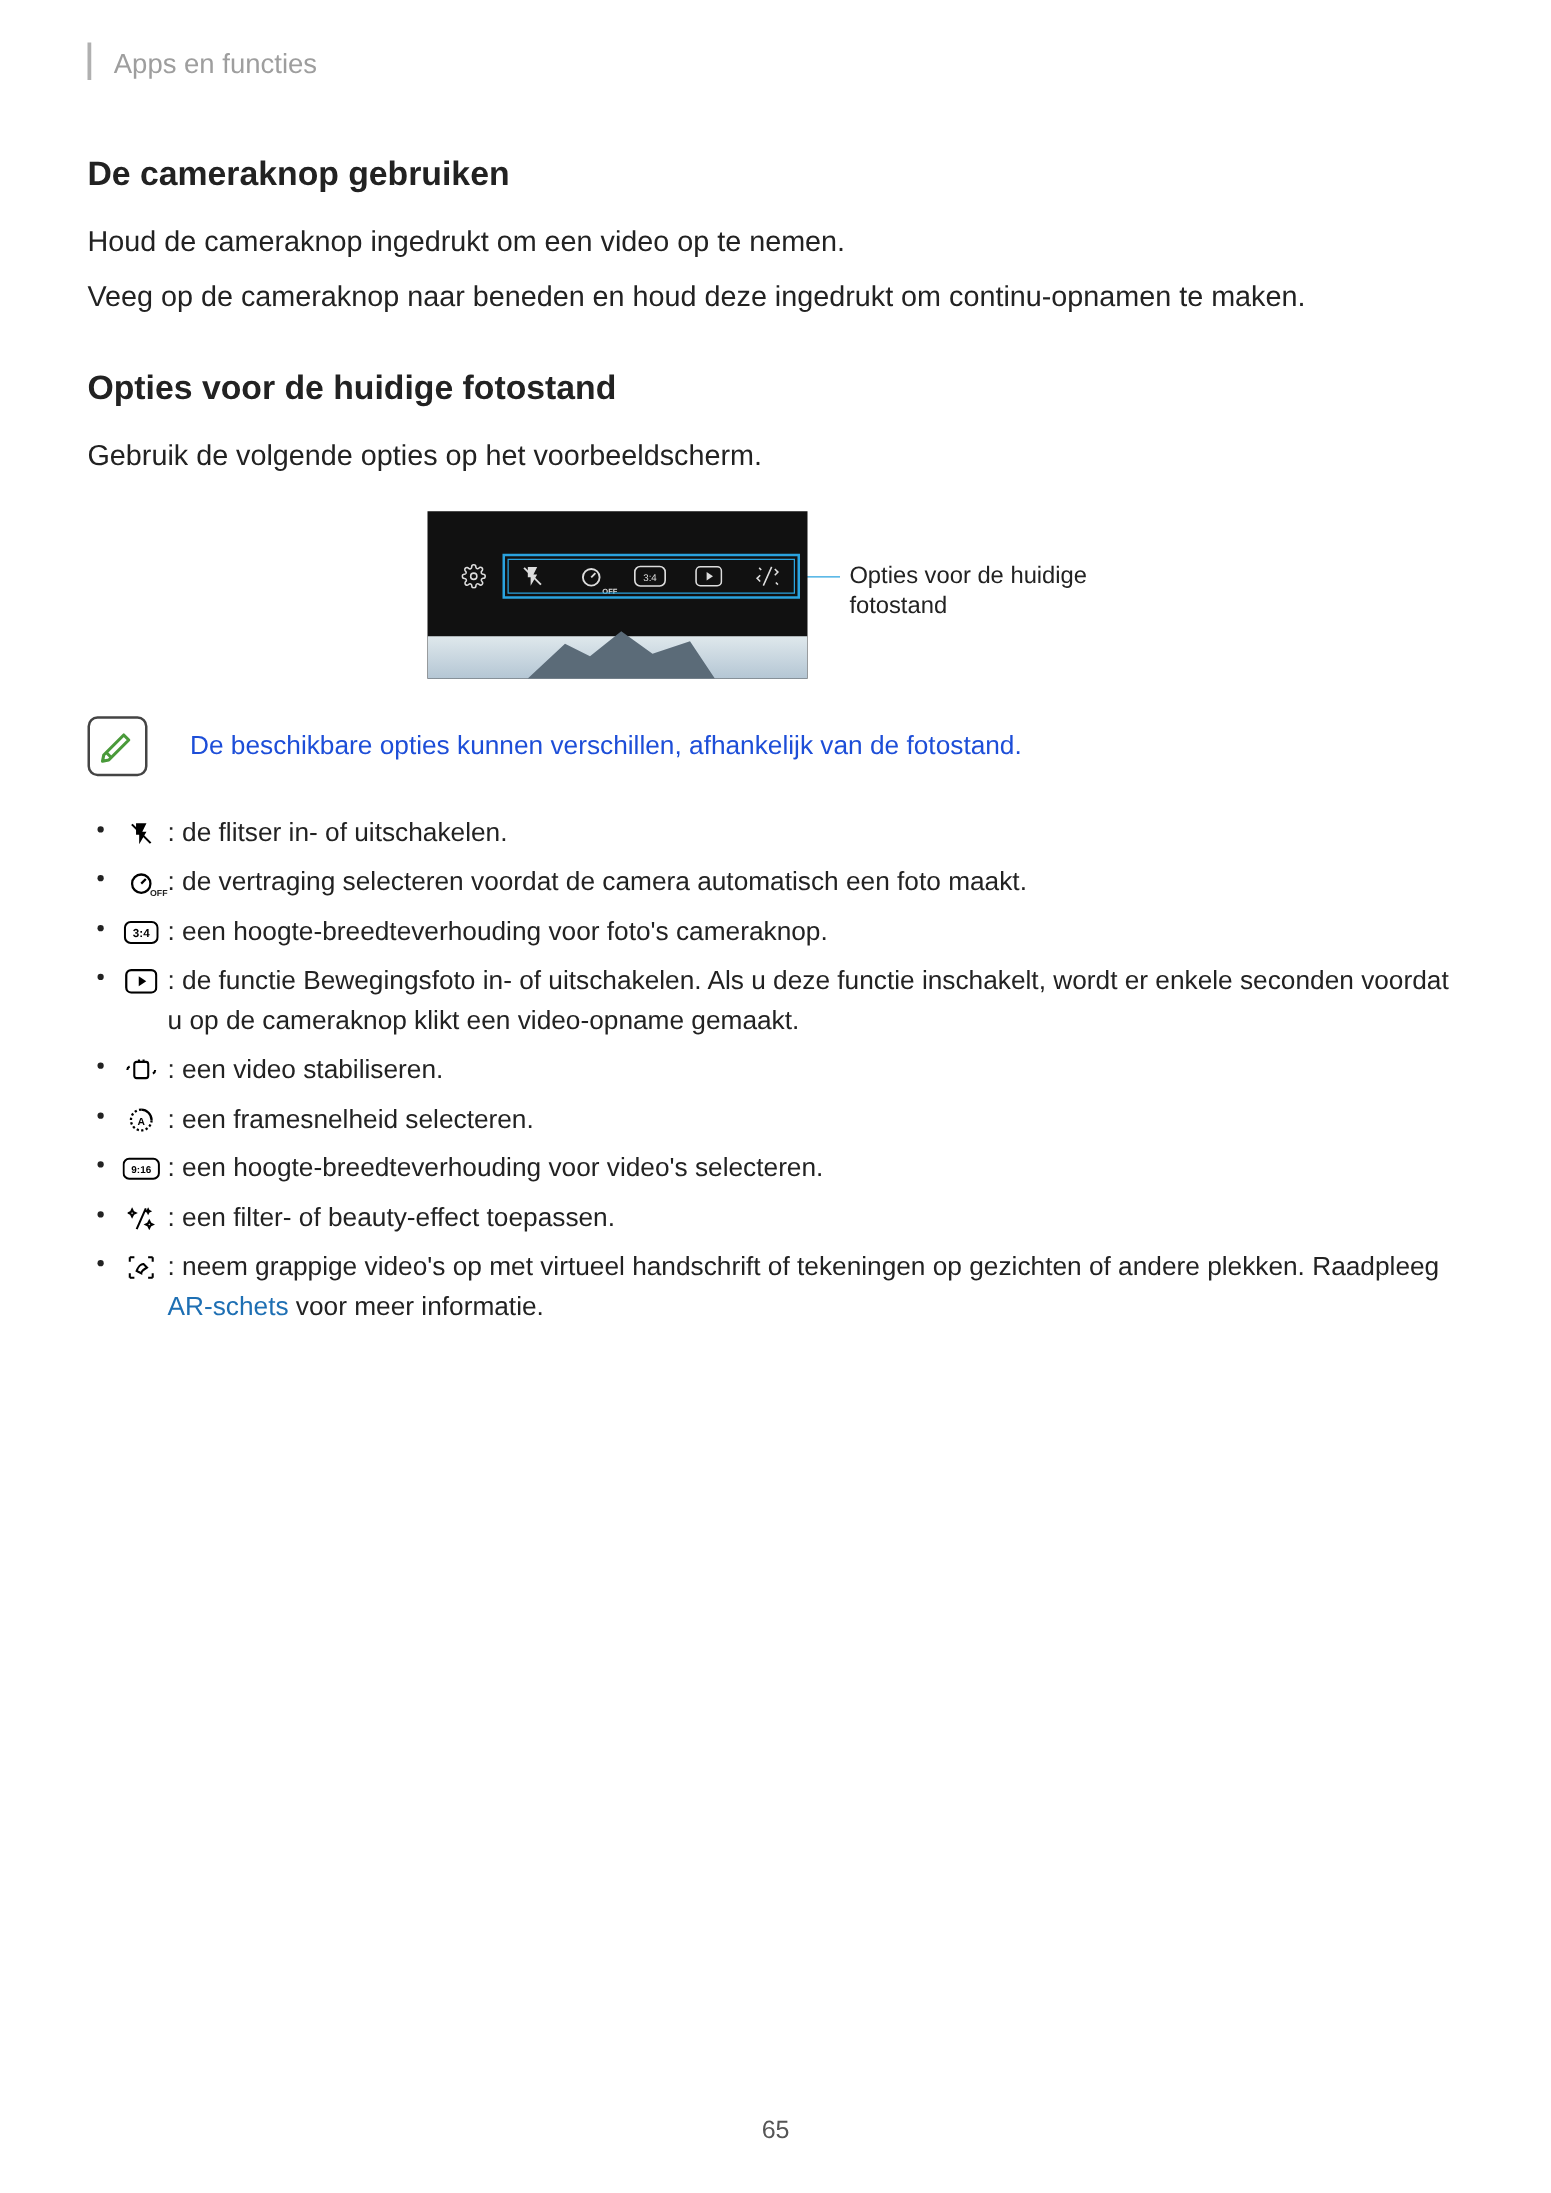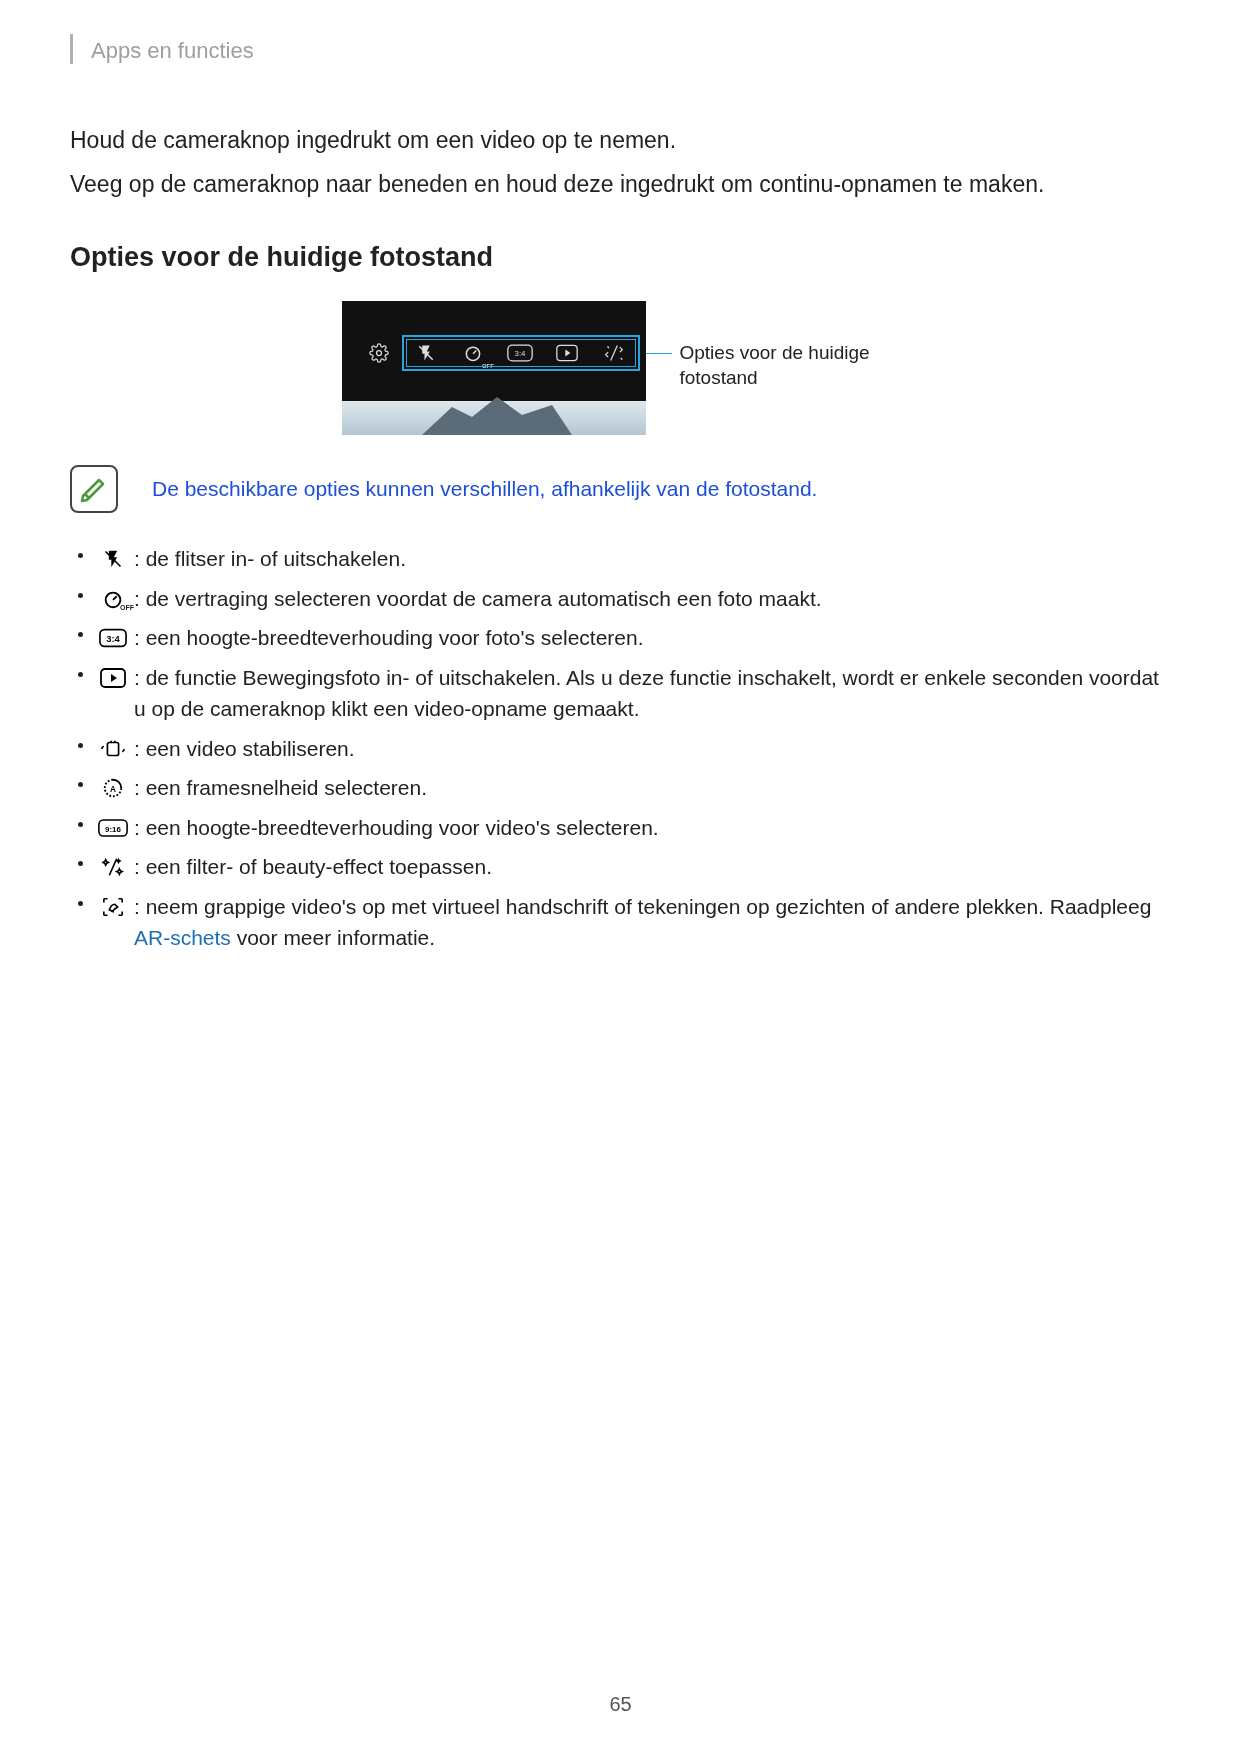--- a/index.html
+++ b/index.html
@@ -202,25 +202,27 @@
 </style>
 </head>
 <body>
 
 <div class="page">
   <div class="header-row">
     <div class="header-bar"></div>
     <span class="header-text">Apps en functies</span>
   </div>
 
+  <h2 class="section-title">De cameraknop gebruiken</h2>
   <p class="body-text">Houd de cameraknop ingedrukt om een video op te nemen.</p>
   <p class="body-text">Veeg op de cameraknop naar beneden en houd deze ingedrukt om continu-opnamen te maken.</p>
 
   <div class="sec2">
     <h2 class="section-title">Opties voor de huidige fotostand</h2>
+    <p class="body-text">Gebruik de volgende opties op het voorbeeldscherm.</p>
 
     <div class="figure-area">
       <div class="camera-preview">
         <div class="icon-row">
           <span>
             <svg width="20" height="20" viewBox="0 0 24 24" fill="none" stroke="#ddd" stroke-width="1.5">
                 <circle cx="12" cy="12" r="3"></circle>
                 <path d="M19.4 15a1.7 1.7 0 0 0 .3 1.8l.1.1a2 2 0 1 1-2.8 2.8l-.1-.1a1.7 1.7 0 0 0-1.8-.3 1.7 1.7 0 0 0-1 1.5V21a2 2 0 1 1-4 0v-.1a1.7 1.7 0 0 0-1-1.5 1.7 1.7 0 0 0-1.8.3l-.1.1a2 2 0 1 1-2.8-2.8l.1-.1a1.7 1.7 0 0 0 .3-1.8 1.7 1.7 0 0 0-1.5-1H3a2 2 0 1 1 0-4h.1a1.7 1.7 0 0 0 1.5-1 1.7 1.7 0 0 0-.3-1.8l-.1-.1a2 2 0 1 1 2.8-2.8l.1.1a1.7 1.7 0 0 0 1.8.3H9a1.7 1.7 0 0 0 1-1.5V3a2 2 0 1 1 4 0v.1a1.7 1.7 0 0 0 1 1.5 1.7 1.7 0 0 0 1.8-.3l.1-.1a2 2 0 1 1 2.8 2.8l-.1.1a1.7 1.7 0 0 0-.3 1.8V9a1.7 1.7 0 0 0 1.5 1H21a2 2 0 1 1 0 4h-.1a1.7 1.7 0 0 0-1.5 1z"></path>
               </svg>
           </span>
@@ -300,21 +302,21 @@
         <span class="li-text"> : de vertraging selecteren voordat de camera automatisch een foto maakt.</span>
       </li>
       <li>
         <span class="bullet"></span>
         <span class="li-icon-wrap">
           <svg width="28" height="20" viewBox="0 0 30 20">
               <rect x="1" y="1" width="28" height="18" rx="5" fill="none" stroke="#000" stroke-width="1.8"></rect>
               <text x="15" y="14" text-anchor="middle" font-size="10" fill="#000" font-family="Arial" font-weight="bold">3:4</text>
             </svg>
         </span>
-        <span class="li-text"> : een hoogte-breedteverhouding voor foto's selecteren.</span>
+        <span class="li-text"> : een hoogte-breedteverhouding voor foto's cameraknop.</span>
       </li>
       <li>
         <span class="bullet"></span>
         <span class="li-icon-wrap">
           <svg width="26" height="20" viewBox="0 0 26 20">
               <rect x="1" y="1" width="24" height="18" rx="4" fill="none" stroke="#000" stroke-width="1.8"></rect>
               <path d="M11 6v8l6-4z" fill="#000"></path>
             </svg>
         </span>
         <span class="li-text"> : de functie Bewegingsfoto in- of uitschakelen. Als u deze functie inschakelt, wordt er enkele seconden voordat u op de cameraknop klikt een video-opname gemaakt.</span>

